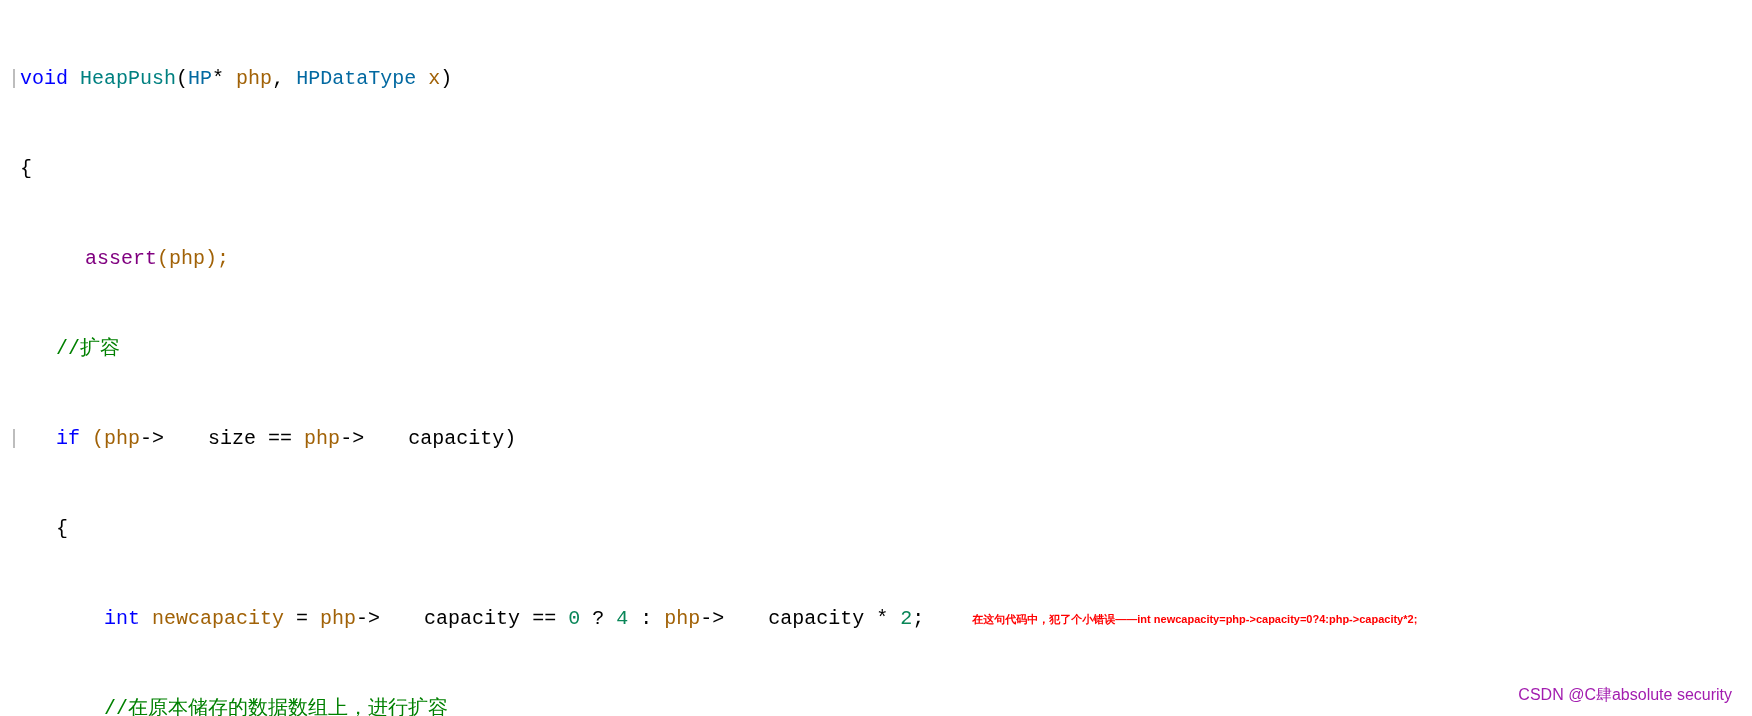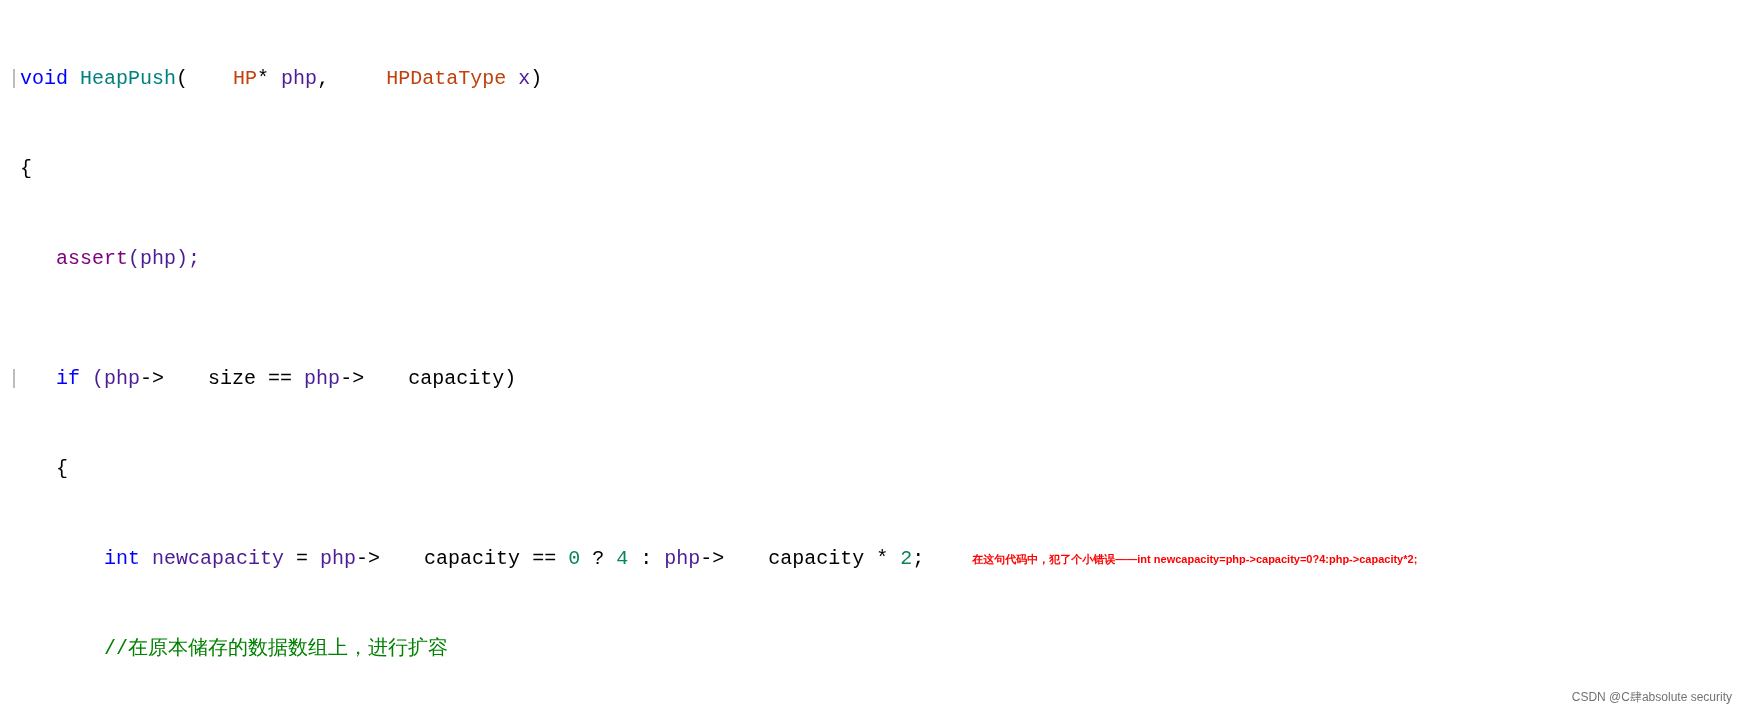--- a/index.html
+++ b/index.html
@@ -17,58 +17,59 @@
     padding: 4px 0 4px 8px;
     white-space: pre;
     line-height: 30px;
   }
   .line {
     height: 30px;
     display: flex;
     align-items: center;
   }
   .kw { color: #0000ff; text-align: center; }
-  .type { color: #c2410c; margin-left: 45px; }
+  .type { color: #0369a1; }
   .func { color: #008080; text-align: center; }
   .paren { color: #000000; }
   .op { color: #000000; }
-  .ident { color: #4c1d95; }
+  .ident { color: #a16207; }
   .num { color: #098658; }
   .comment { color: #008000; }
-  .macro { color: #800080; }
+  .macro { color: #800080; margin-left: 29px; }
   .member { color: #000000; margin-left: 44px; }
   .red-anno {
     color: #ff0000;
     font-family: "Microsoft YaHei", "SimSun", sans-serif;
     font-weight: bold;
     font-size: 11px;
   }
   .watermark {
     position: absolute;
     right: 20px;
     bottom: 10px;
-    color: #737373;
+    color: #a21caf;
     font-family: "Microsoft YaHei", sans-serif;
-    font-size: 12px;
+    font-size: 16px;
     pointer-events: none;
   }
   .tok { white-space: pre; }
   .pipe { color: #b0b0b0; }
 </style>
 </head>
 <body>
 
 <div class="code-area">
 
 <div class="line"><span class="pipe tok">|</span><span class="kw tok">void</span><span class="func tok"> HeapPush</span><span class="paren tok">(</span><span class="type tok">HP</span><span class="op tok">*</span><span class="ident tok"> php</span><span class="op tok">, </span><span class="type tok">HPDataType</span><span class="ident tok"> x</span><span class="paren tok">)</span></div>
 
 <div class="line"><span class="tok"> </span><span class="paren tok">{</span></div>
 
 <div class="line"><span class="tok">    </span><span class="macro tok">assert</span><span class="ident tok">(php);</span></div>
 
+<div class="line"><span class="tok">    </span><span class="comment tok">//扩容</span></div>
 
 <div class="line"><span class="pipe tok">|</span><span class="tok">   </span><span class="kw tok">if</span><span class="ident tok"> (php</span><span class="op tok">-&gt;</span><span class="member tok">size</span><span class="op tok"> == </span><span class="ident tok">php</span><span class="op tok">-&gt;</span><span class="member tok">capacity</span><span class="paren tok">)</span></div>
 
 <div class="line"><span class="tok">    </span><span class="paren tok">{</span></div>
 
 <div class="line"><span class="tok">        </span><span class="kw tok">int</span><span class="ident tok"> newcapacity</span><span class="op tok"> = </span><span class="ident tok">php</span><span class="op tok">-&gt;</span><span class="member tok">capacity</span><span class="op tok"> == </span><span class="num tok">0</span><span class="op tok"> ? </span><span class="num tok">4</span><span class="op tok"> : </span><span class="ident tok">php</span><span class="op tok">-&gt;</span><span class="member tok">capacity</span><span class="op tok"> * </span><span class="num tok">2</span><span class="op tok">;</span><span class="tok">    </span><span class="red-anno tok">在这句代码中，犯了个小错误——int newcapacity=php-&gt;capacity=0?4:php-&gt;capacity*2;</span></div>
 
 <div class="line"><span class="tok">        </span><span class="comment tok">//在原本储存的数据数组上，进行扩容</span></div>
 
 

